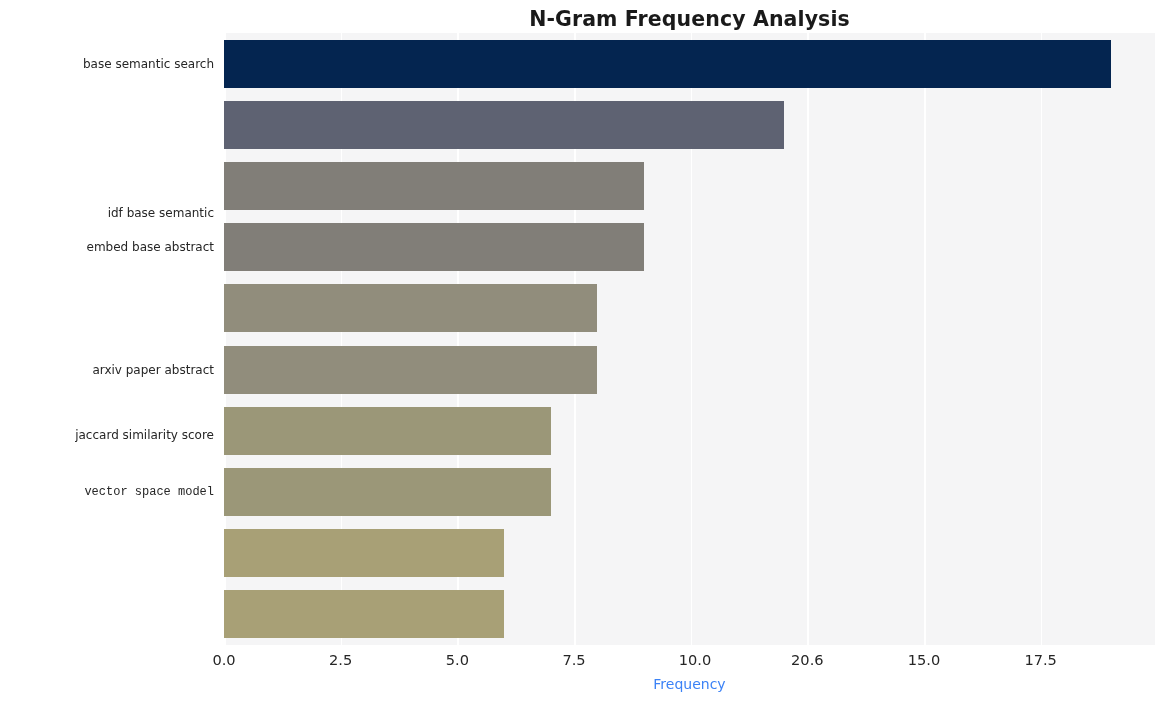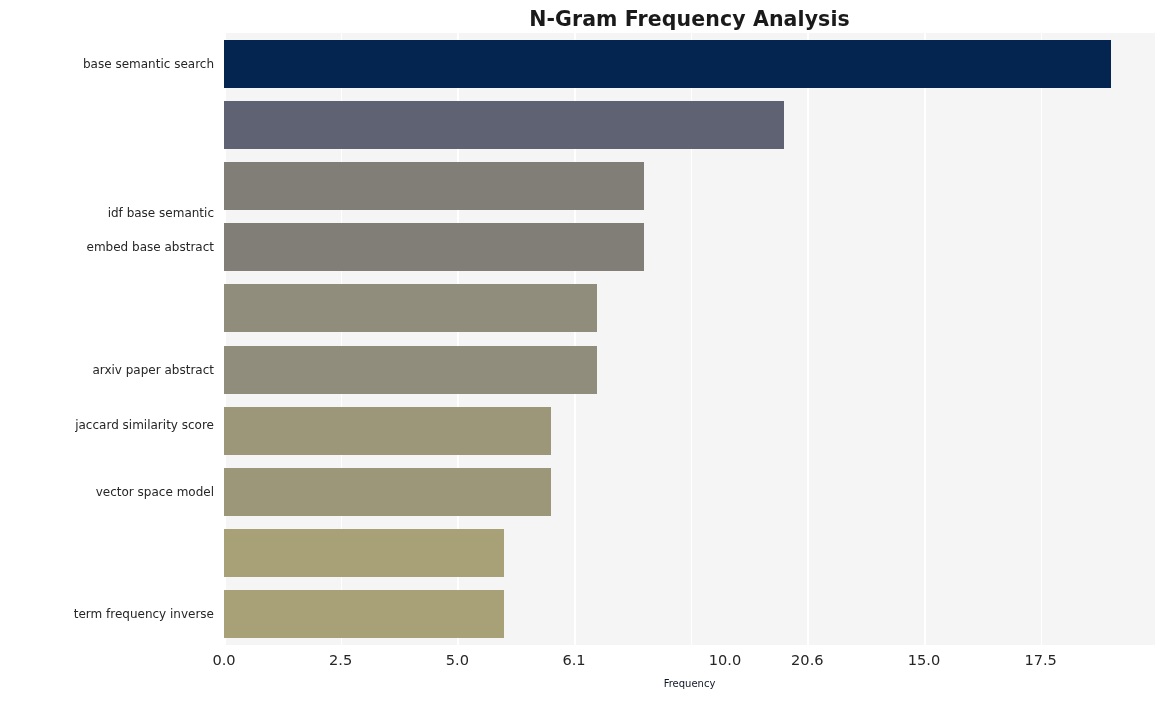--- a/index.html
+++ b/index.html
@@ -104,22 +104,22 @@
     line-height: 20px;
     white-space: nowrap;
   }
 
   #xaxis-title {
     position: absolute;
     left: 224px;
     top: 674px;
     width: 931px;
     text-align: center;
-    font-size: 10px;
-    color: #0f172a;
+    font-size: 14px;
+    color: #3b82f6;
     line-height: 20px;
   }
 </style>
 </head>
 <body>
 
 <div id="figure" style="background: rgb(255, 255, 255);">
 
   <div id="chart-title">N-Gram Frequency Analysis</div>
 
@@ -146,31 +146,30 @@
         <div class="bar" title="semantic search model: 6" style="width: 280px; top: 496.2px; background: rgb(168, 160, 118);"></div>
         <div class="bar" title="term frequency inverse: 6" style="width: 280px; top: 557.4px; background: rgb(168, 160, 118);"></div>
       </div>
   </div>
 
   <div id="ylabels">
       <div class="ytick-label" style="top: 21.6px;">base semantic search</div>
       <div class="ytick-label" style="top: 132px; margin-top: 39px;">idf base semantic</div>
       <div class="ytick-label" style="top: 205.2px;">embed base abstract</div>
       <div class="ytick-label" style="top: 327.6px;">arxiv paper abstract</div>
-      <div class="ytick-label" style="top: 383px;">jaccard similarity score</div>
-      <div class="ytick-label" style="top: 450px;">vector space model</div>
-      <div class="ytick-label" style="top: 572.4px;">term frequency inverse</div>
+      <div class="ytick-label" style="top: 393px;">jaccard similarity score</div>
+      <div class="ytick-label" style="top: 450px; font-family: Liberation Mono, monospace;">vector space model</div>
     </div>
 
   <div id="xlabels">
       <div class="xtick-label" style="left: 224px;">0.0</div>
       <div class="xtick-label" style="left: 340.667px;">2.5</div>
       <div class="xtick-label" style="left: 457.333px;">5.0</div>
-      <div class="xtick-label" style="left: 574px;">6.1</div>
-      <div class="xtick-label" style="left: 725px;">10.0</div>
+      <div class="xtick-label" style="left: 574px;">7.5</div>
+      <div class="xtick-label" style="left: 695px;">10.0</div>
       <div class="xtick-label" style="left: 807.333px;">20.6</div>
       <div class="xtick-label" style="left: 924px;">15.0</div>
       <div class="xtick-label" style="left: 1040.67px;">17.5</div>
     </div>
 
   <div id="xaxis-title">Frequency</div>
 
 </div>
 
 </body></html>

